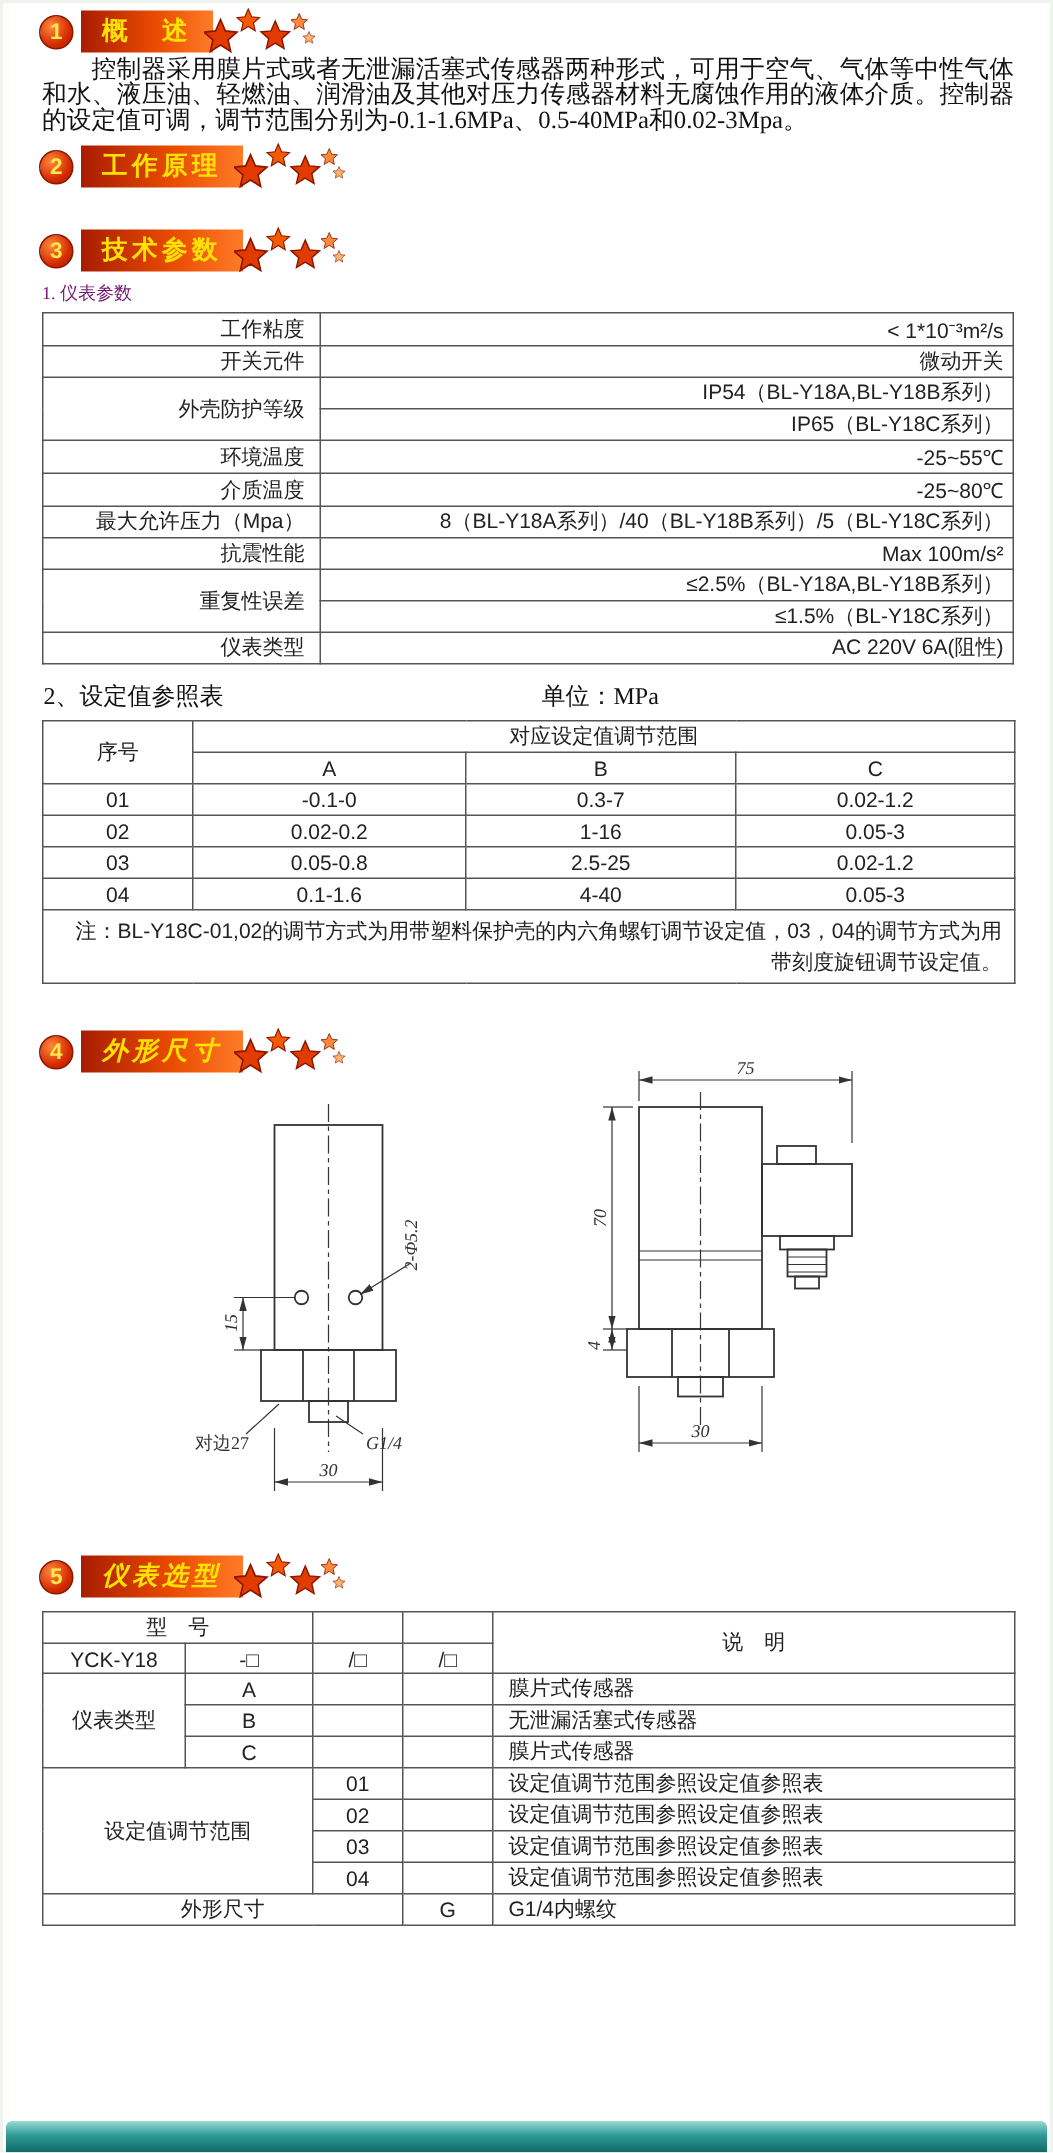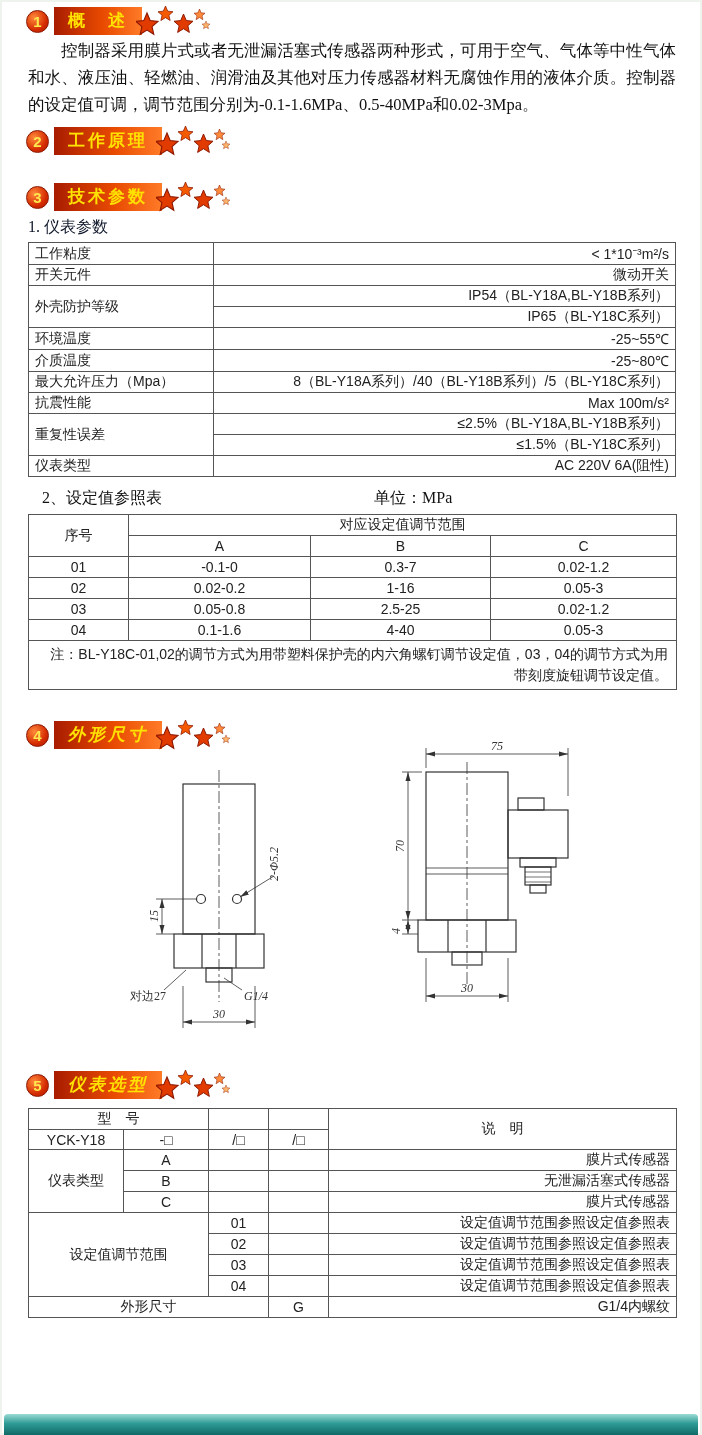--- a/index.html
+++ b/index.html
@@ -15,36 +15,36 @@
            border:1px solid #8a1600; color:#ffe84d; font-weight:bold; font-size:15px;
            text-align:center; line-height:21px; font-family:"Liberation Sans", sans-serif; }
   .banner { margin-left:5px; padding:2px 14px 3px 14px;
             background: linear-gradient(90deg, #a81c00, #e84a00 55%, #ff7b28);
             color:#ffe200; font-weight:bold; font-size:17px; letter-spacing:3px;
             font-family:"Liberation Sans", sans-serif; white-space:pre; }
   .banner.script { font-style:italic; font-family:"Liberation Serif", serif; }
   .stars { margin-left:-6px; flex:0 0 auto; }
 
   
-  p.body-text { margin:3px 26px 0 28px; font-size:16.5px; line-height:27px;
+  p.body-text { margin:3px 26px 0 28px; font-size:16.5px; line-height:17px;
                 text-align:justify; text-indent:2em; color:#111; }
-  .sub { margin:7px 0 4px 28px; font-size:16px; color:#0f172a; }
-  .cap { position:relative; margin:11px 0 4px 42px; font-size:16px; color:#111; height:22px; }
+  .sub { margin:7px 0 4px 28px; font-size:12px; color:#701a75; }
+  .cap { position:relative; margin:11px 0 4px 29px; font-size:16px; color:#111; height:22px; }
   .cap .unit { position:absolute; left:332px; top:0; }
 
   
   .tbl { border-collapse:collapse; margin-left:28px; width:648px; table-layout:fixed;
          font-size:14px; color:#222; font-family:"Liberation Sans", sans-serif; }
   .tbl td { border:1px solid #555; padding:1px 6px; height:21px; overflow:hidden; }
-  .tech td.lab { text-align:left; padding-right:10px; }
+  .tech td.lab { text-align:right; padding-right:10px; }
   .tech td.val { text-align:right; padding-left:8px; }
   .set td { text-align:center; }
   .set td.note { text-align:right; line-height:21px; padding:3px 8px; height:auto; }
   .sel td { text-align:center; height:20px; }
-  .sel td.desc { text-align:right; padding-left:10px; }
+  .sel td.desc { text-align:left; padding-left:10px; }
 
   .mt10 { margin-top:10px; } .mt30 { margin-top:30px; }
   .mt32 { margin-top:32px; } .mt14 { margin-top:14px; } .pt8 { padding-top:8px; }
 
   
   .drawings { display:flex; gap:8px; padding-left:128px; margin-top:16px; height:294px; }
   .draw text { font-size:12px; fill:#333; font-family:"Liberation Serif", serif; }
   .draw text.it { font-style:italic; }
   .draw-right { margin-top:-26px; }
 

